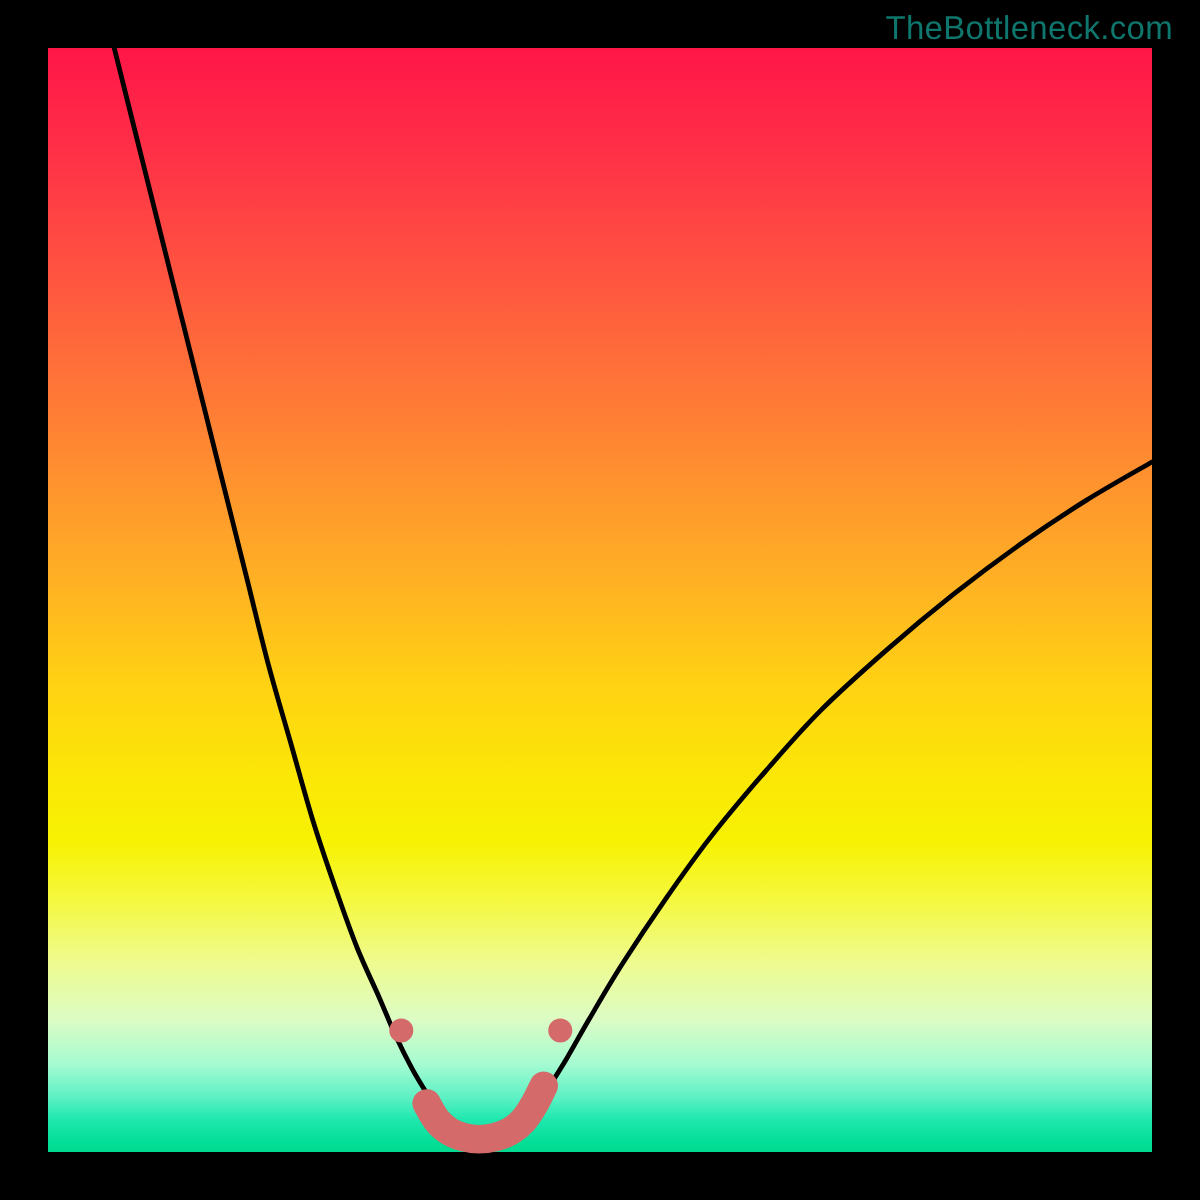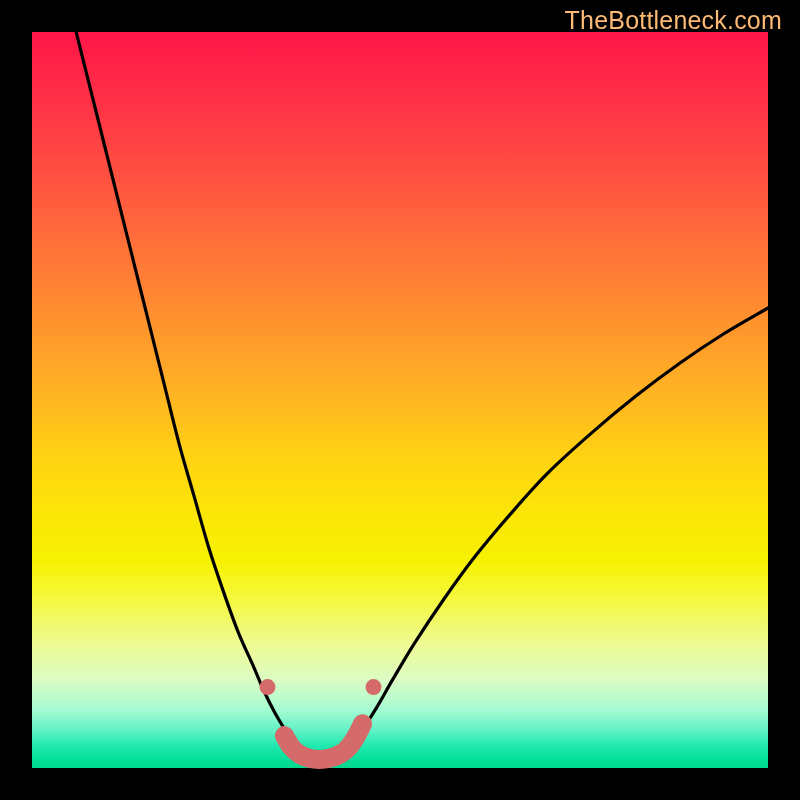--- a/index.html
+++ b/index.html
@@ -43,23 +43,23 @@
       #5ff1c5 95%,
       #20e8af 97%,
       #04df98 99%,
       #00da8f 100%
     );
   }
   .watermark {
     position: absolute;
     top: 6px;
     right: 18px;
-    font-size: 25px;
+    font-size: 22px;
     font-weight: 500;
-    color: #fdba74;
+    color: #0f766e;
     letter-spacing: 0.2px;
   }
   svg.curves {
     position: absolute;
     top: 0;
     left: 0;
     width: 736px;
     height: 736px;
     overflow: visible;
   }

